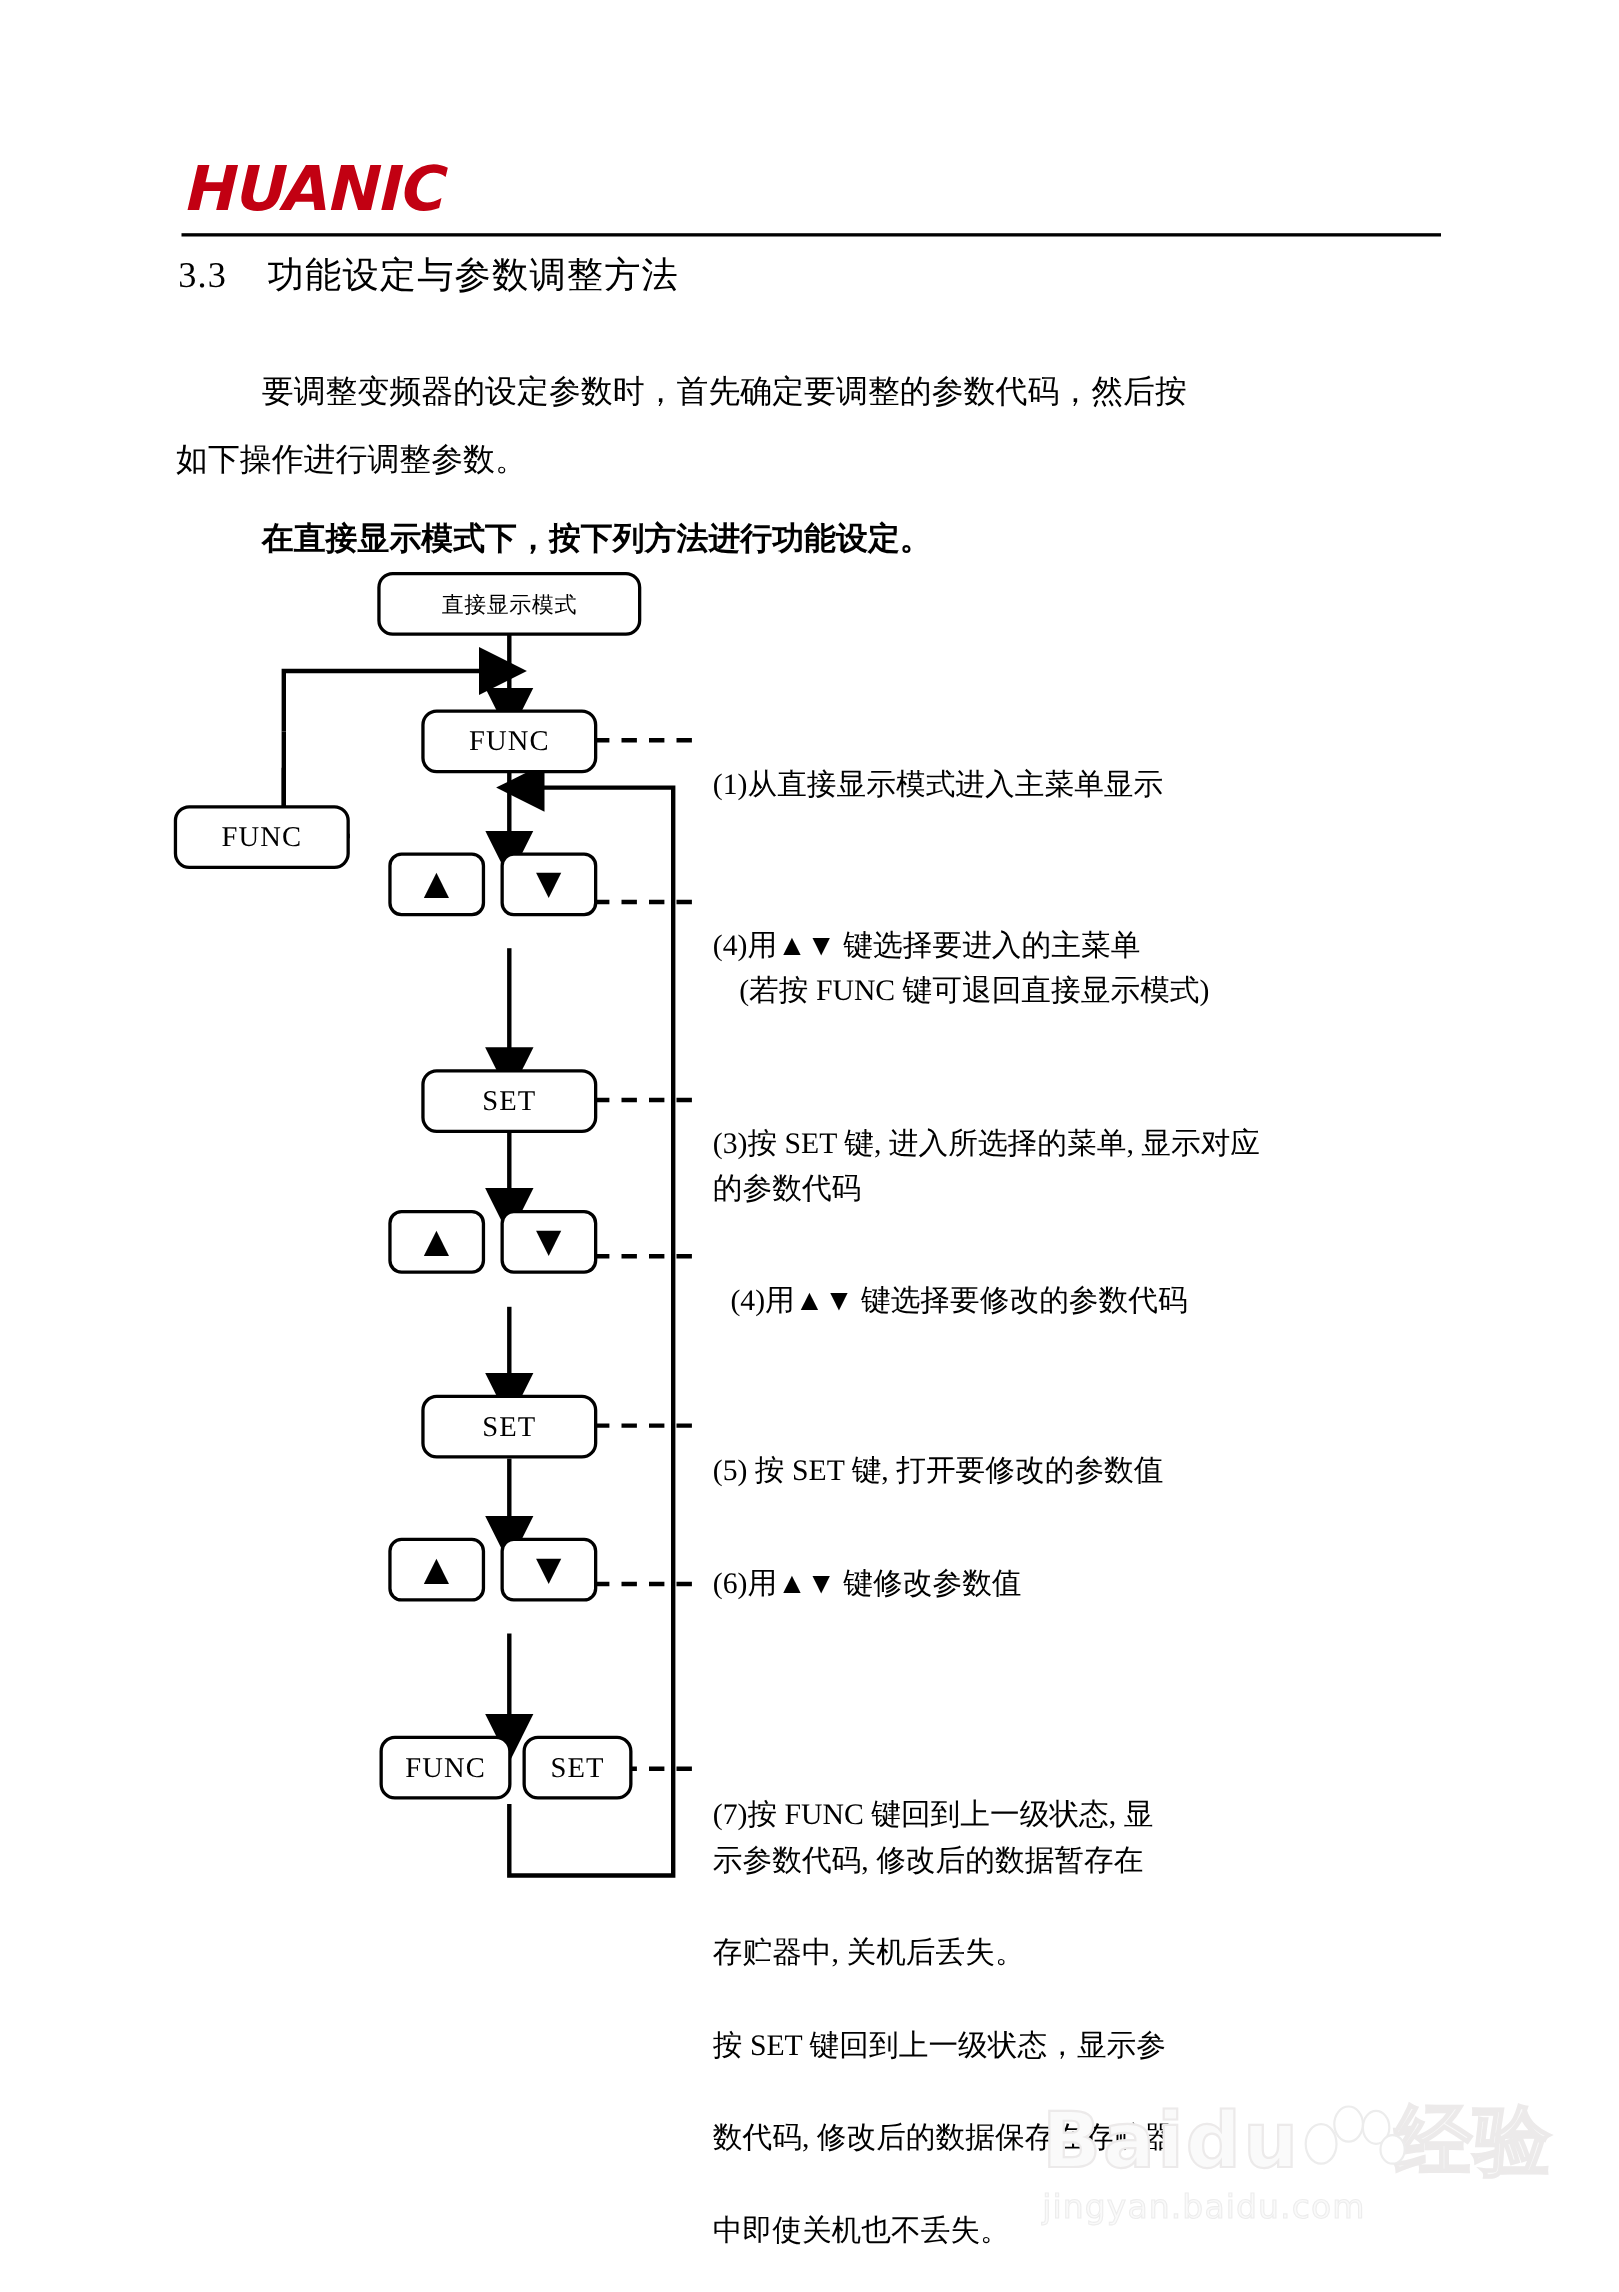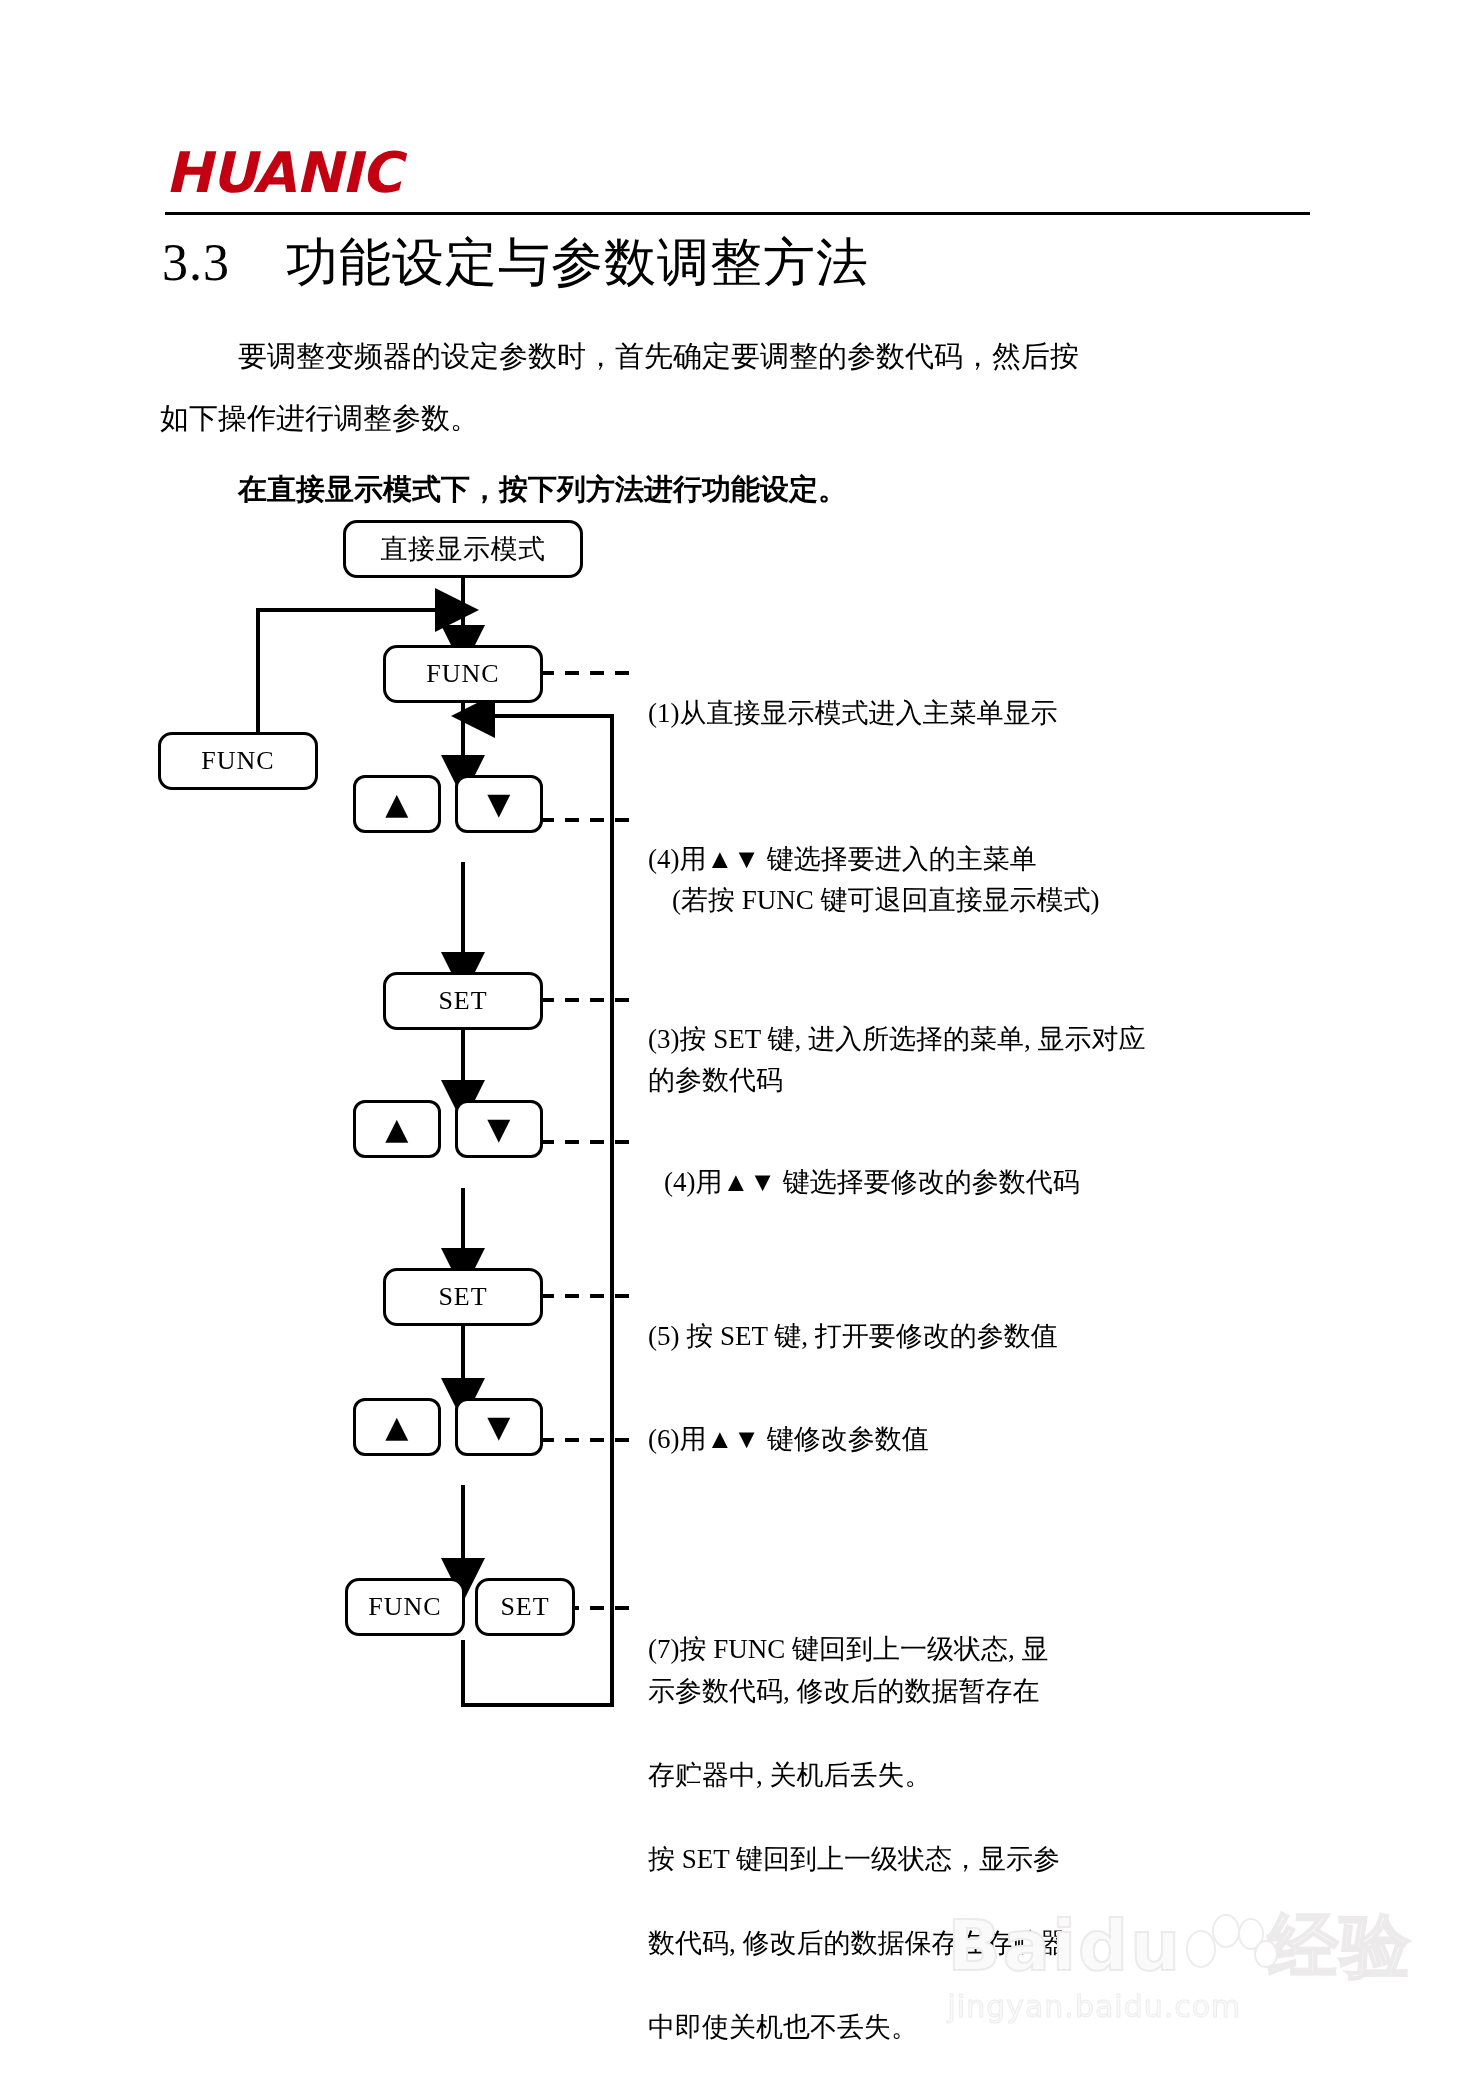--- a/index.html
+++ b/index.html
@@ -36,21 +36,21 @@
     width: 1145px;
     height: 3px;
     background: #000;
   }
 
   
   #section-heading {
     position: absolute;
     left: 162px;
     top: 228px;
-    font-size: 52px;
+    font-size: 33px;
     letter-spacing: 1px;
     white-space: pre;
   }
   #para-1 {
     position: absolute;
     left: 160px;
     top: 325px;
     width: 1145px;
     font-size: 29px;
     line-height: 62px;
@@ -79,21 +79,21 @@
 
   .node {
     position: absolute;
     box-sizing: border-box;
     border: 3px solid #000;
     border-radius: 14px;
     background: #fff;
     display: flex;
     align-items: center;
     justify-content: center;
-    font-size: 27px;
+    font-size: 20px;
     letter-spacing: 0.5px;
   }
   .node.key {
     font-family: "Liberation Serif", "DejaVu Serif", serif;
     font-size: 26px;
     letter-spacing: 1px;
   }
   .node.arrowkey {
     font-size: 26px;
     border-radius: 12px;

